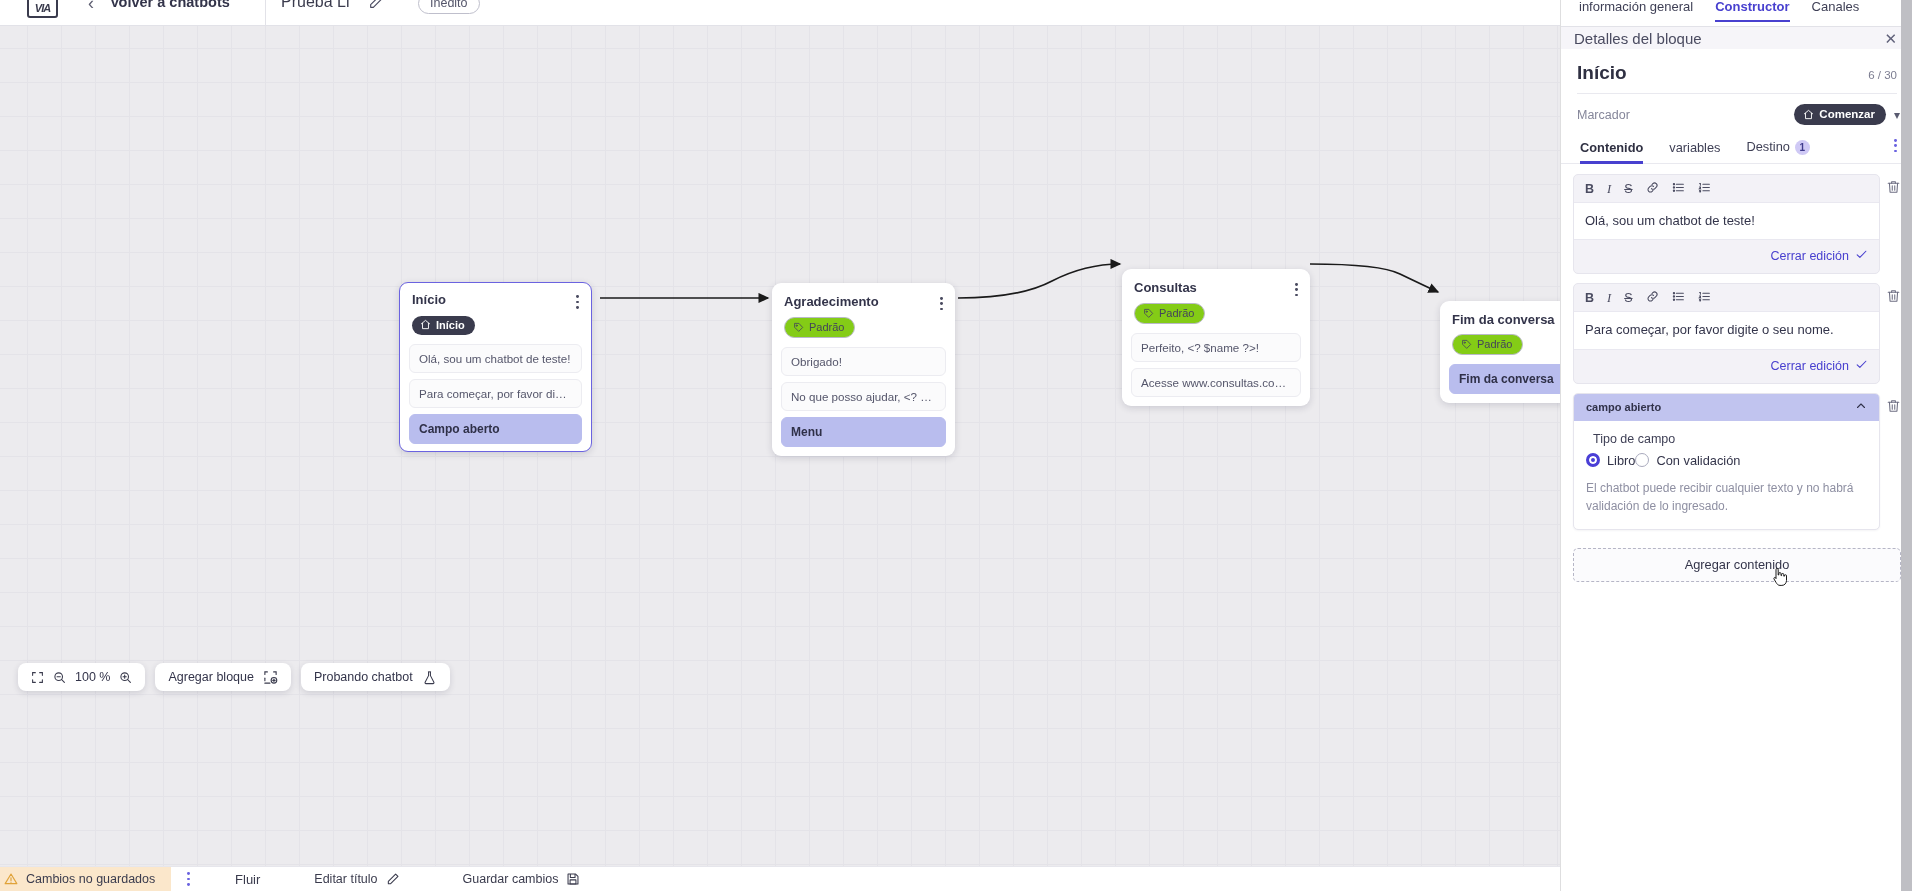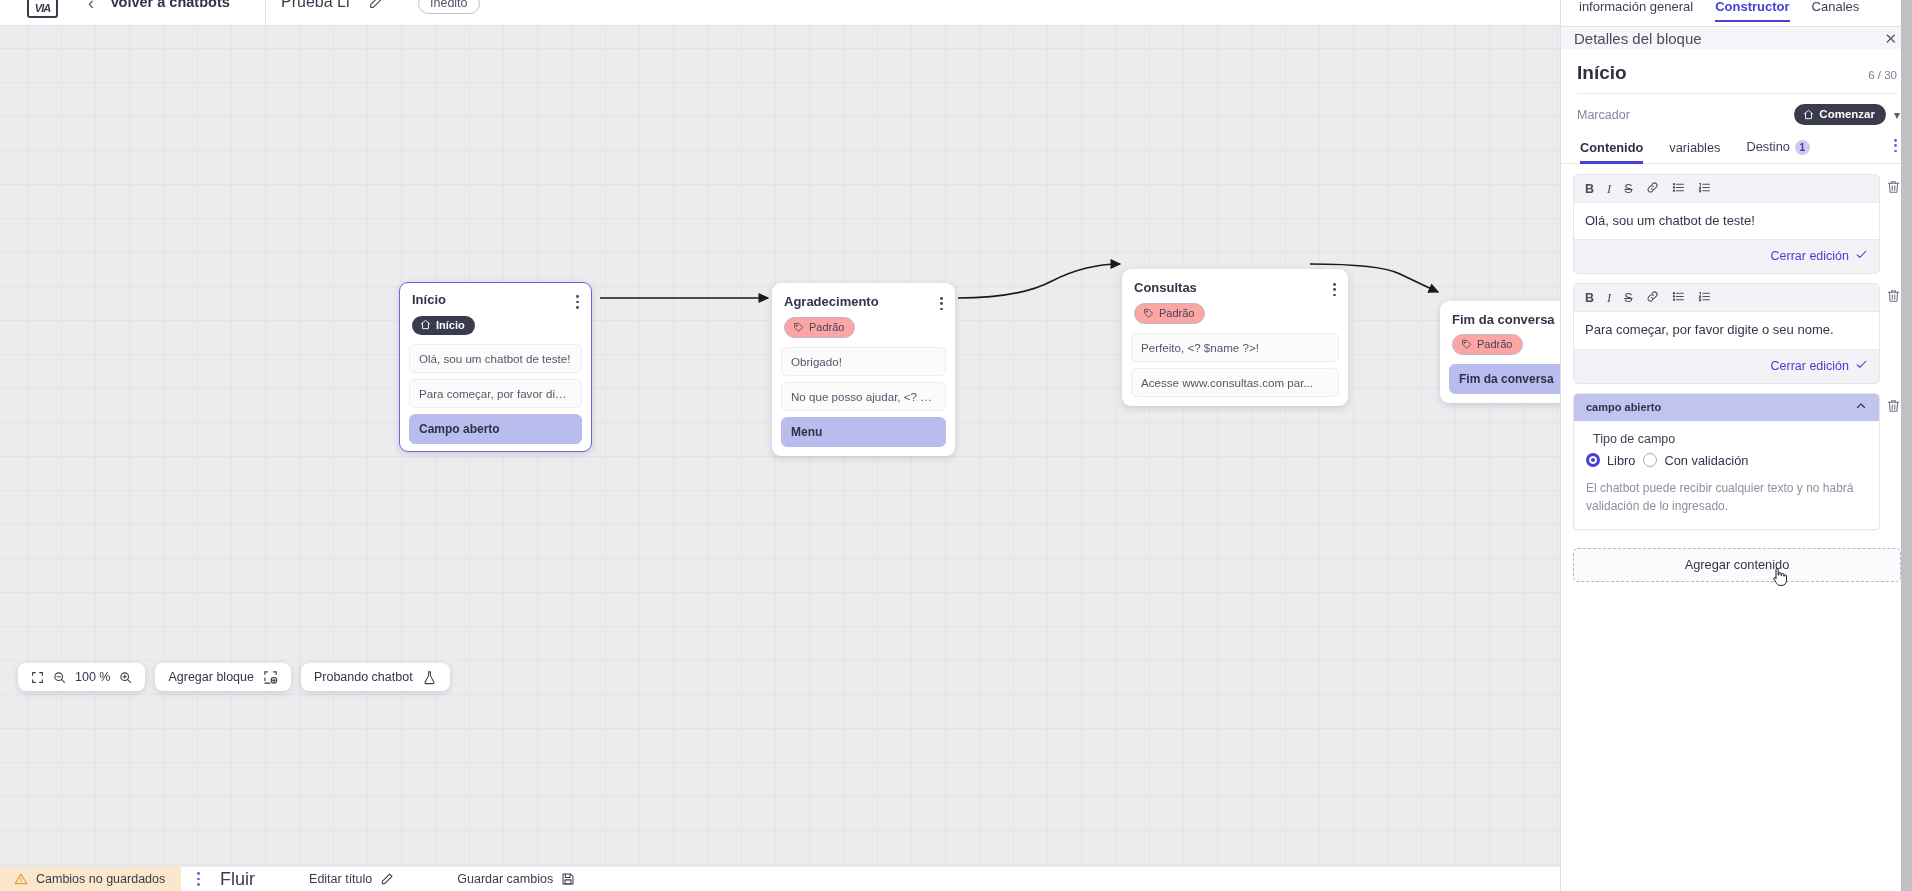--- a/index.html
+++ b/index.html
@@ -79,21 +79,21 @@
   .node-title { font-size: 13px; font-weight: 600; color: #33344a; }
   .kebab { display: flex; flex-direction: column; gap: 2.5px; align-items: center; padding-top: 3px; cursor: pointer; }
   .kebab i { width: 2.8px; height: 2.8px; border-radius: 50%; background: #4a4b60; display: block; }
   .tag-row { padding: 7px 12px 0 12px; }
   .tag {
     display: inline-flex; align-items: center; gap: 5px;
     border-radius: 12px; font-size: 11px; font-weight: 600;
     padding: 3px 10px 4px 8px;
   }
   .tag.dark { background: #3a3b4d; color: #ffffff; }
-  .tag.light { background: #fca5a5; color: #44455a; border: 1px solid #b9b9c8; font-weight: 500; }
+  .tag.light { background: #84cc16; color: #44455a; border: 1px solid #b9b9c8; font-weight: 500; }
   .node-items { padding: 9px 9px 0 9px; display: flex; flex-direction: column; gap: 6px; }
   .nitem {
     background: #fbfbfc; border: 1px solid #ececf1; border-radius: 6px;
     font-size: 11.6px; color: #55566b;
     padding: 7px 9px; white-space: nowrap; overflow: hidden; text-overflow: ellipsis;
   }
   .nitem.accent {
     background: #b9bdee; border-color: #b9bdee; color: #2f3048; font-weight: 600;
     font-size: 12px;
   }
@@ -109,26 +109,26 @@
   .ic { display: inline-flex; align-items: center; justify-content: center; }
 
   
   .statusbar {
     position: absolute; left: 0; top: 866px; width: 1560px; height: 25px;
     background: #ffffff; border-top: 1px solid #e6e6ec;
     display: flex; align-items: center;
   }
   .unsaved {
     height: 25px; background: #fbe7cb; display: flex; align-items: center; gap: 8px;
-    padding: 0 16px 0 14px; font-size: 12.5px; color: #3a3b4d; white-space: nowrap;
+    padding: 0 16px 0 4px; font-size: 12.5px; color: #3a3b4d; white-space: nowrap;
   }
   .sb-kebab { display: flex; flex-direction: column; gap: 2.5px; margin: 0 18px 0 16px; cursor: pointer; }
   .sb-kebab i { width: 2.8px; height: 2.8px; border-radius: 50%; background: #6b63e0; display: block; }
   .sb-tab {
-    position: relative; font-size: 18px; color: #3a3b4d; padding: 0 2px; cursor: pointer; white-space: nowrap;
+    position: relative; font-size: 13px; color: #3a3b4d; padding: 0 2px; cursor: pointer; white-space: nowrap; margin-left: 25px;
   }
   .sb-tab.active::after {
     content: ""; position: absolute; left: -18px; right: -18px; bottom: -7px; height: 2.5px; background: #5b52d9;
   }
   .sb-btn {
     display: flex; align-items: center; gap: 8px; font-size: 12.5px; color: #3a3b4d;
     white-space: nowrap; cursor: pointer;
   }
 
   
@@ -211,21 +211,21 @@
   .field-card {
     flex: 1; background: #ffffff; border: 1px solid #e6e5ed; border-radius: 5px; overflow: hidden;
     box-shadow: 0 1px 2px rgba(40,40,70,.05);
   }
   .fc-head {
     background: #c1c4ef; display: flex; align-items: center; justify-content: space-between;
     padding: 6px 12px 7px; font-size: 11px; font-weight: 600; color: #31324a;
   }
   .fc-body { padding: 11px 12px 14px 12px; }
   .fc-legend { font-size: 12.5px; color: #3e3f55; padding-left: 7px; }
-  .radio-row { display: flex; align-items: center; gap: 8px; margin-top: 7px; }
+  .radio-row { display: flex; align-items: center; gap: 0; margin-top: 7px; }
   .radio-opt { display: flex; align-items: center; gap: 7px; cursor: pointer; }
   .radio {
     width: 14px; height: 14px; border-radius: 50%; border: 1.5px solid #a9aabd; background: #fff;
     display: inline-block; flex: 0 0 auto;
   }
   .radio.on { border: 3px solid #4a3fd6; background: #4a3fd6; box-shadow: inset 0 0 0 2px #fff; }
   .radio-label { font-size: 12.8px; color: #33344a; }
   .fc-help { margin-top: 11px; font-size: 12px; color: #8e8fa2; line-height: 1.5; }
 
   .add-content {
@@ -313,21 +313,21 @@
           <span>Padrão</span>
         </span>
       </div>
       <div class="node-items">
         <div class="nitem">Obrigado!</div>
         <div class="nitem">No que posso ajudar, &lt;? $name ...</div>
         <div class="nitem accent">Menu</div>
       </div>
     </div>
 
-    <div class="node" style="left:1122px; top:243px; width:226px;">
+    <div class="node" style="left:1122px; top:243px; width:188px;">
       <div class="node-head">
         <span class="node-title">Consultas</span>
         <span class="kebab">
             <i></i>
             <i></i>
             <i></i>
           </span>
       </div>
       <div class="tag-row">
         <span class="tag light">

